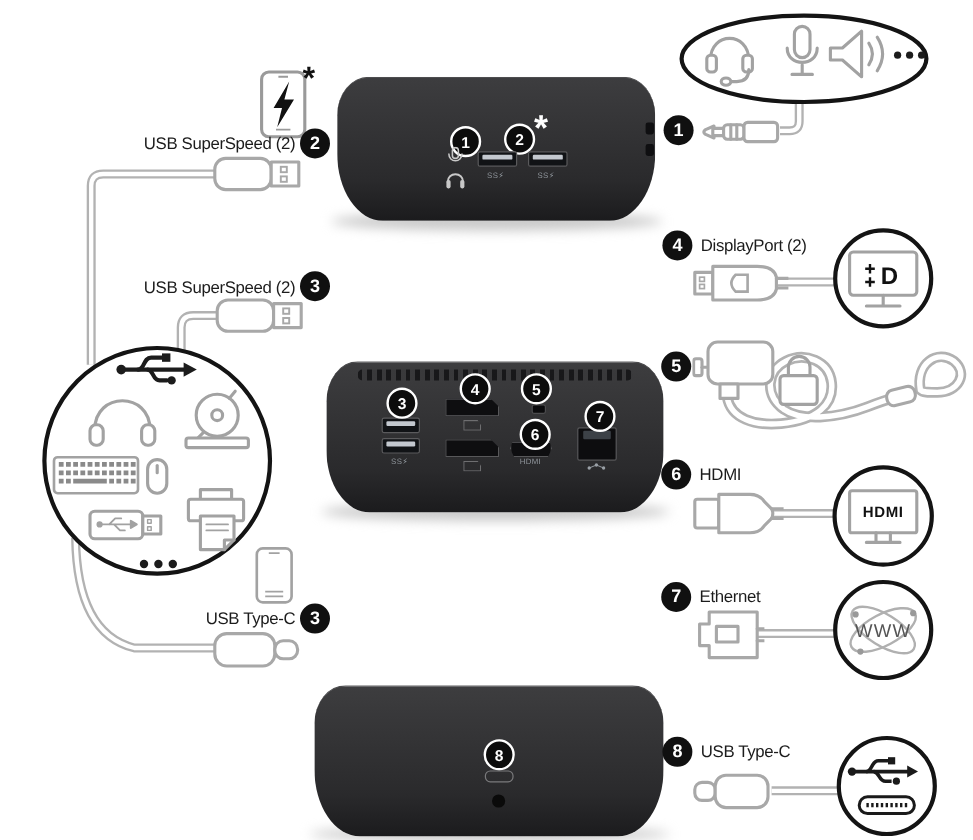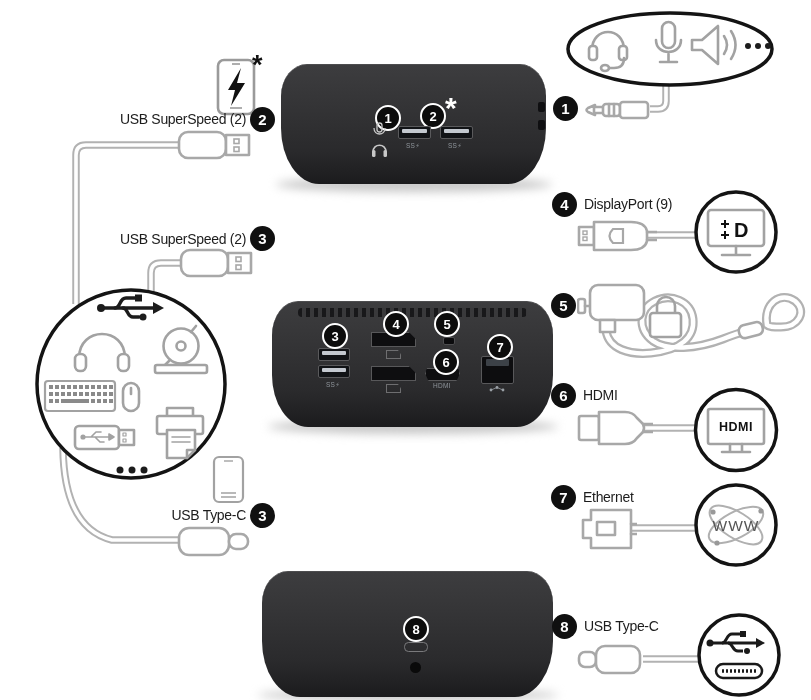--- a/index.html
+++ b/index.html
@@ -311,21 +311,21 @@
       <span>3</span>
     </div>
   <svg class="abs" style="left:176px;top:525px;" width="76" height="32">
     <rect class="ln" x="3" y="3" width="50" height="27" rx="10"></rect>
     <rect class="ln" x="53" y="9" width="19" height="15" rx="7"></rect>
   </svg>
 
   <div class="abs callout" style="left:552px;top:192px;">
       <span>4</span>
     </div>
-  <div class="abs lbl" style="left:584px;top:193px;">DisplayPort (9)</div>
+  <div class="abs lbl" style="left:584px;top:193px;">DisplayPort (2)</div>
   <svg class="abs" style="left:577px;top:217px;" width="80" height="38">
     <rect class="ln" x="2" y="10" width="15" height="18"></rect>
     <rect x="6" y="14" width="4" height="3.5" fill="none" stroke="#a8a8a8" stroke-width="1.4"></rect>
     <rect x="6" y="20" width="4" height="3.5" fill="none" stroke="#a8a8a8" stroke-width="1.4"></rect>
     <path class="ln" d="M17,5 H54 Q68,5 70,14 V24 Q68,33 54,33 H17 Z"></path>
     <path d="M46,12 H36 Q29,19 36,26 H46 Z" fill="none" stroke="#a8a8a8" stroke-width="2.2"></path>
     <path class="ln" d="M70,15 H80 M70,23 H80" fill="none"></path>
   </svg>
   <svg class="abs" style="left:693px;top:189px;" width="86" height="86">
     <circle class="ring" cx="43" cy="43" r="40"></circle>

